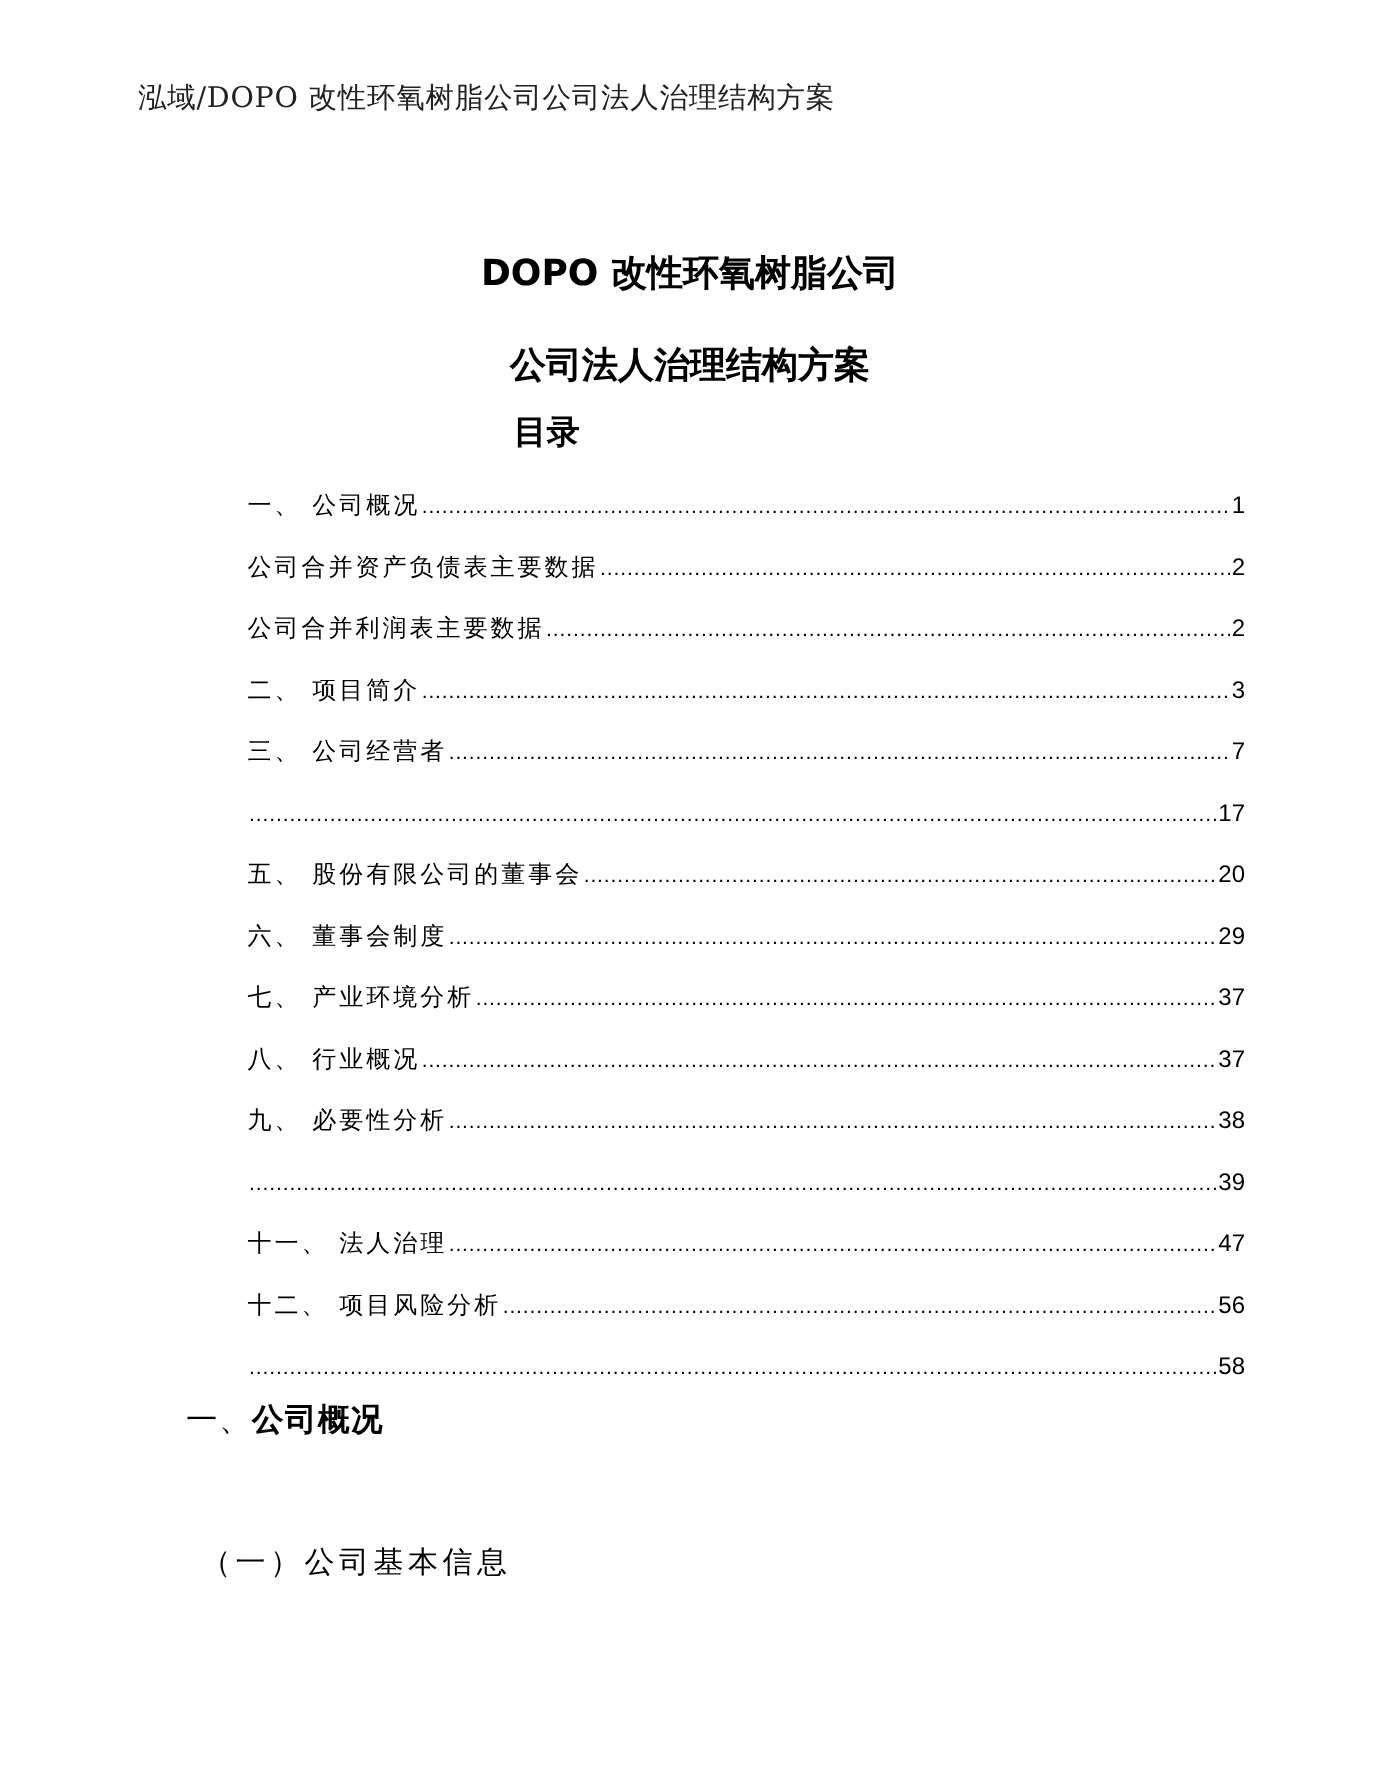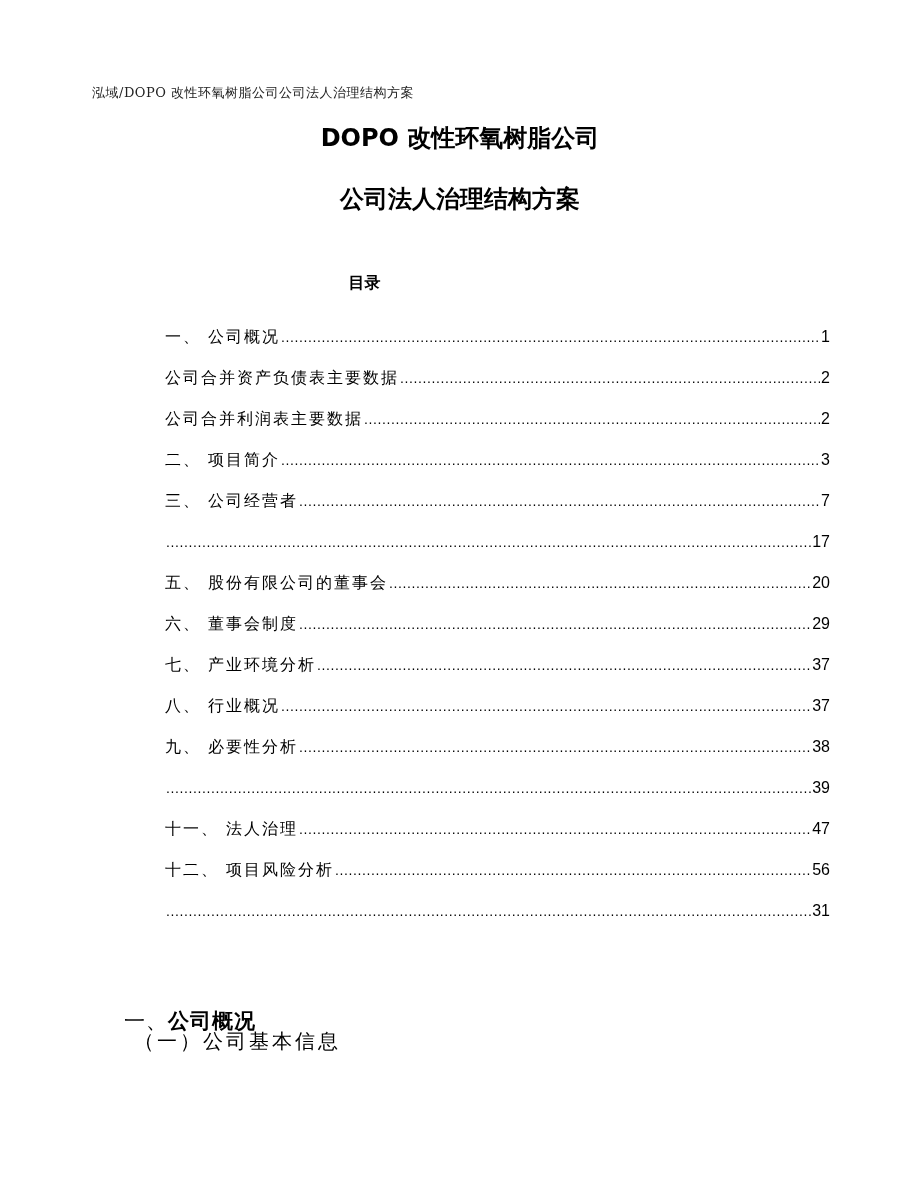--- a/index.html
+++ b/index.html
@@ -1,47 +1,46 @@
 <!DOCTYPE html>
 <html><head>
 <meta charset="utf-8">
 <style>
   html, body { margin: 0; padding: 0; background: #ffffff; }
   body { width: 920px; height: 1191px; position: relative; overflow: hidden; color: #000; }
   .page-header {
     position: absolute; left: 92px; top: 52px;
-    font-family: "DejaVu Serif", serif; font-size: 13px; color: #222;
+    font-family: "DejaVu Serif", serif; font-size: 19px; color: #222;
     letter-spacing: 0.5px;
-    margin-top: 32px;
   }
   .title {
     position: absolute; left: 0; width: 920px; text-align: center;
-    font-family: "DejaVu Sans", sans-serif; font-weight: bold; font-size: 24px;
+    font-family: "DejaVu Sans", sans-serif; font-weight: bold; font-size: 24px; margin-top: 44px;
   }
   .title.t1 { top: 122px; }
   .title.t2 { top: 183px; }
   .toc-heading {
     position: absolute; left: 0; width: 729px; top: 273px; text-align: center;
-    font-family: Liberation Mono, monospace; font-weight: bold; font-size: 16px;
+    font-family: Liberation Mono, monospace; font-weight: bold; font-size: 22px;
   }
   .toc {
     position: absolute; left: 124px; width: 706px; top: 324px;
     font-family: "DejaVu Sans", sans-serif; font-size: 16px;
   }
   .toc-row {
     display: flex; align-items: baseline; height: 41px; line-height: 26px; margin-left: 41px;
   }
   .toc-label { white-space: pre; letter-spacing: 2px; }
   .toc-dots {
     flex: 1; overflow: hidden; white-space: nowrap; margin: 0 1px;
     font-family: "Liberation Sans", sans-serif; font-size: 14px; letter-spacing: 0.6px;
   }
   .toc-page { font-family: "Liberation Sans", sans-serif; font-size: 16px; }
   .section-heading {
-    position: absolute; left: 124px; top: 1007px;
+    position: absolute; left: 124px; top: 932px;
     font-family: "DejaVu Sans", sans-serif; font-weight: bold; font-size: 21px;
     letter-spacing: 1px;
   }
   .section-heading .num { font-weight: normal; }
   .subsection-heading {
     position: absolute; left: 134px; top: 1028px;
     font-family: Liberation Serif, serif; font-size: 20px; letter-spacing: 3px;
   }
 </style>
 </head>
@@ -118,19 +117,19 @@
       <span class="toc-dots">............................................................................................................................................................................................................................................................................................................</span>
       <span class="toc-page">47</span>
     </div>
   <div class="toc-row">
       <span class="toc-label">十二、 项目风险分析</span>
       <span class="toc-dots">............................................................................................................................................................................................................................................................................................................</span>
       <span class="toc-page">56</span>
     </div>
   <div class="toc-row">
       <span class="toc-dots">............................................................................................................................................................................................................................................................................................................</span>
-      <span class="toc-page">31</span>
+      <span class="toc-page">58</span>
     </div>
 </div>
 
 <div class="section-heading"><span class="num">一、</span><span>公司概况</span></div>
 
 <div class="subsection-heading">（一）公司基本信息</div>
 
 </body></html>

